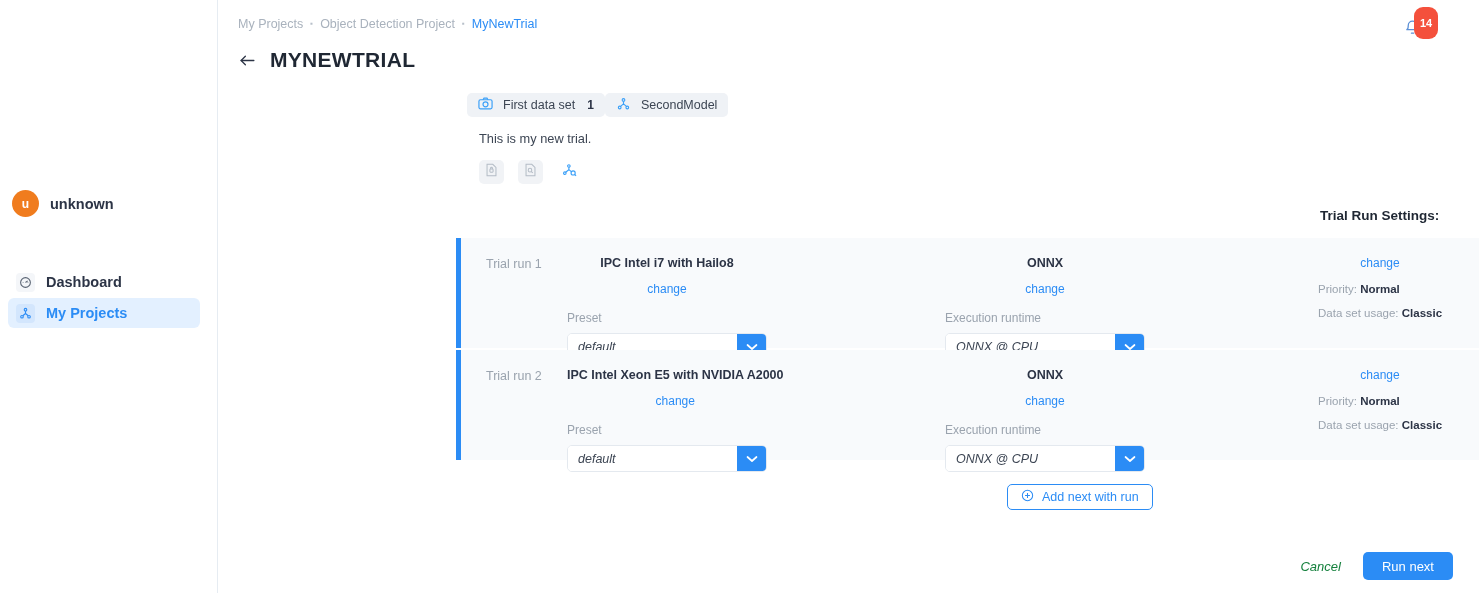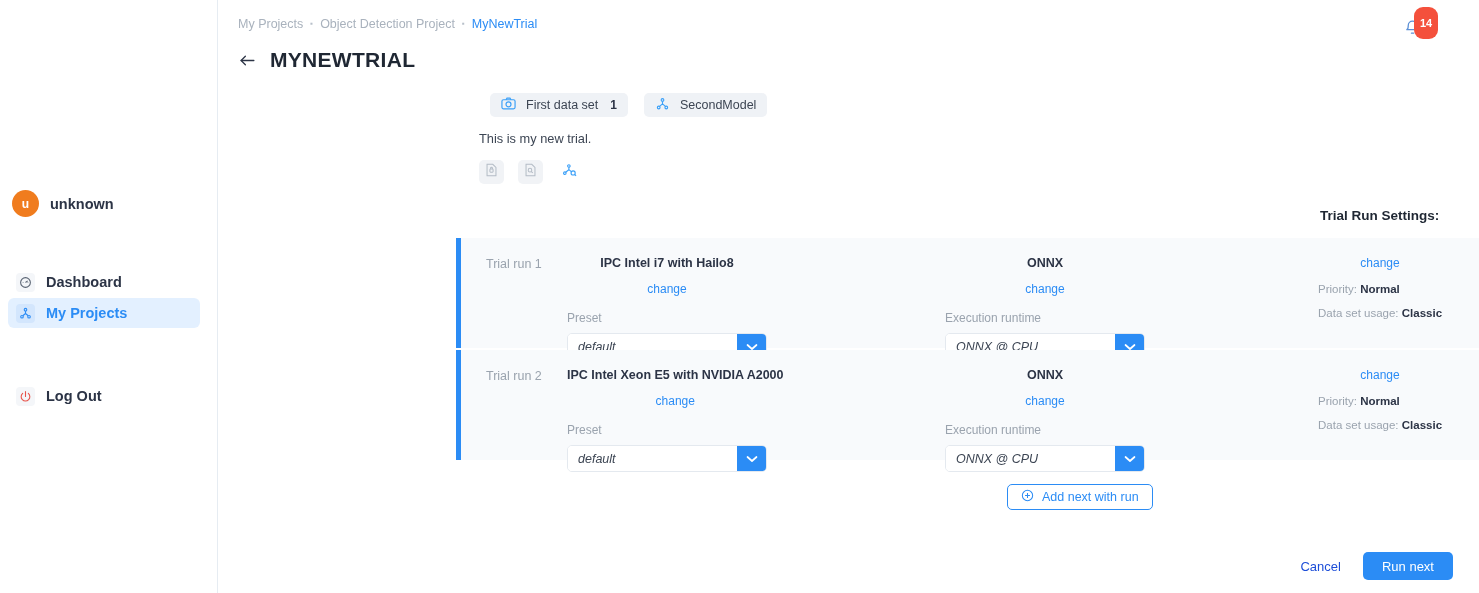--- a/index.html
+++ b/index.html
@@ -73,21 +73,21 @@
   }
   .bell-icon { position: absolute; left: 2px; top: 9px; }
 
   .title-row { position: absolute; left: 20px; top: 48px; display: flex; align-items: center; gap: 14px; }
   .back-arrow { width: 18px; height: 18px; display: flex; align-items: center; justify-content: center; cursor: pointer; }
   .page-title {
     font-size: 21px; font-weight: 700; color: #1f2733;
     letter-spacing: 0.3px; text-transform: uppercase;
   }
 
-  .chips { position: absolute; left: 272px; top: 93px; display: flex; gap: 16px; }
+  .chips { position: absolute; left: 249px; top: 93px; display: flex; }
   .chip {
     height: 24px; padding: 0 11px; border-radius: 5px;
     background: #eff2f6; display: flex; align-items: center; gap: 10px;
     font-size: 12.5px; color: #3c4553; cursor: pointer; white-space: nowrap;
   }
   .chip .chip-count { font-weight: 700; color: #2c3446; font-size: 12px; margin-left: 2px; }
 
   .trial-desc { position: absolute; left: 261px; top: 131px; font-size: 12.8px; color: #3c4553; }
 
   .mini-btns { position: absolute; left: 261px; top: 160px; display: flex; gap: 14px; }
@@ -154,21 +154,21 @@
     height: 26px; padding: 0 13px;
     border: 1px solid #2b8cf5; border-radius: 5px; background: #fff;
     display: flex; align-items: center; gap: 8px;
     color: #2b8cf5; font-size: 12.5px; cursor: pointer;
   }
 
   .footer-actions {
     position: absolute; right: 26px; top: 552px;
     display: flex; align-items: center; gap: 22px;
   }
-  .cancel-btn { color: #1d4ed8; font-size: 13px; cursor: pointer; background: none; border: none; font-family: inherit; }
+  .cancel-btn { color: #15803d; font-size: 13px; cursor: pointer; background: none; border: none; font-family: inherit; font-style: italic; }
   .run-btn {
     height: 28px; padding: 0 19px; border: none; border-radius: 5px;
     background: #2b8cf5; color: #fff; font-size: 13px; cursor: pointer;
     font-family: inherit; display: flex; align-items: center;
   }
 </style>
 </head>
 <body>
 
 <div class="app">
@@ -198,31 +198,20 @@
             <circle cx="12" cy="5" r="2.4"></circle>
               <circle cx="5.5" cy="18" r="2.4"></circle>
               <circle cx="18.5" cy="18" r="2.4"></circle>
             <path d="M12 7.4v4.6M12 12l-5 4.2M12 12l5 4.2"></path>
           </svg>
         </span>
         <span class="nav-label">My Projects</span>
       </div>
     </div>
 
-    <div class="logout-block">
-      <div class="nav-item">
-        <span class="nav-ico">
-          <svg width="13" height="13" viewBox="0 0 24 24" fill="none" stroke="#e8534a" stroke-width="2" stroke-linecap="round">
-            <path d="M12 3v9"></path>
-              <path d="M6.8 6.2a8 8 0 1 0 10.4 0"></path>
-          </svg>
-        </span>
-        <span class="nav-label">Log Out</span>
-      </div>
-    </div>
   </div>
 
   <div class="main">
 
     <div class="breadcrumb">
       <span>My Projects</span>
       <span class="bc-sep">▪</span>
       <span>Object Detection Project</span>
       <span class="bc-sep">▪</span>
       <span class="bc-current">MyNewTrial</span>

